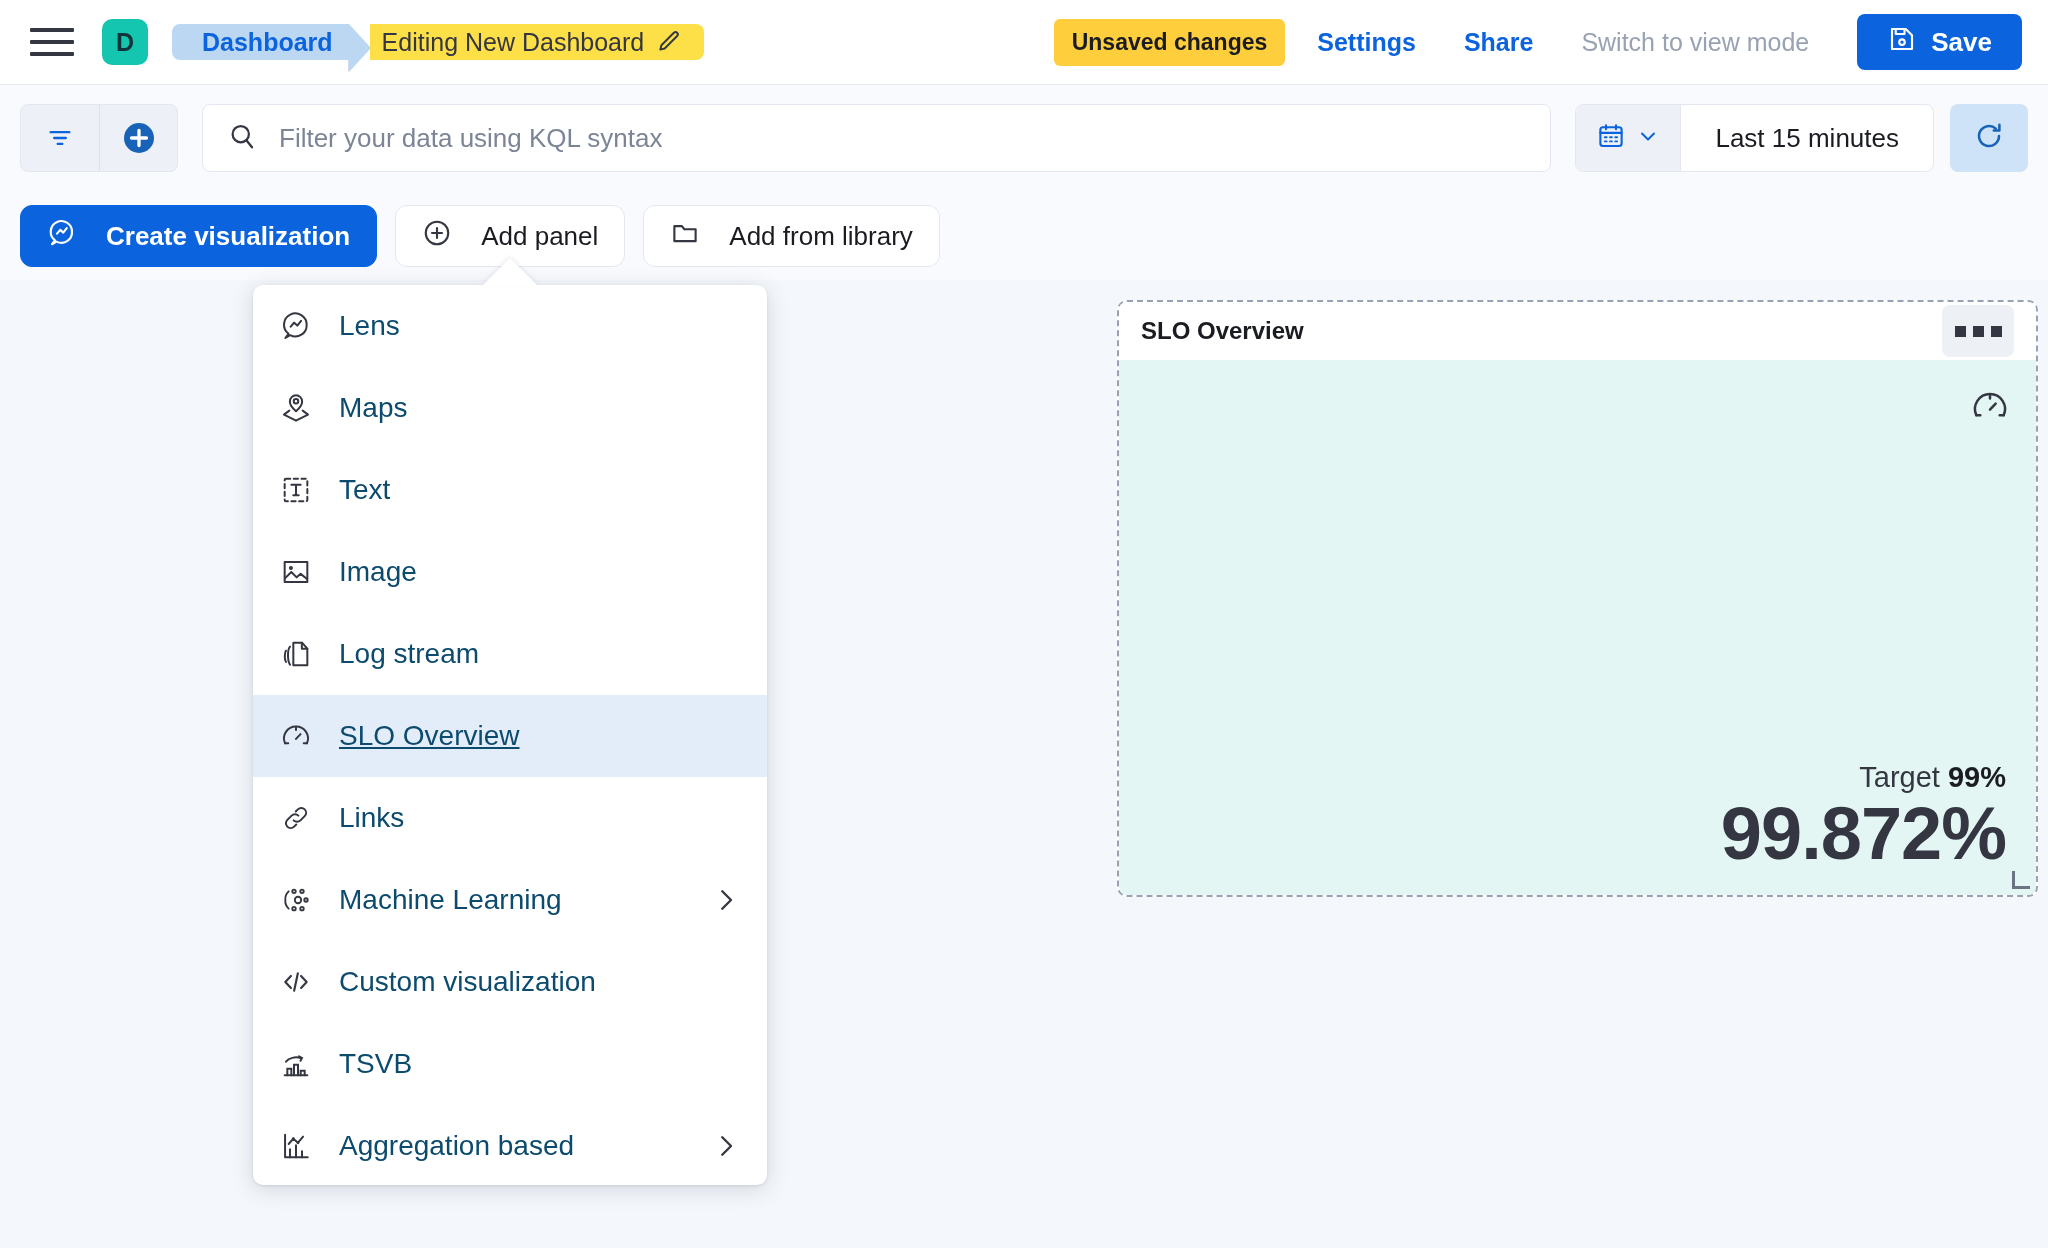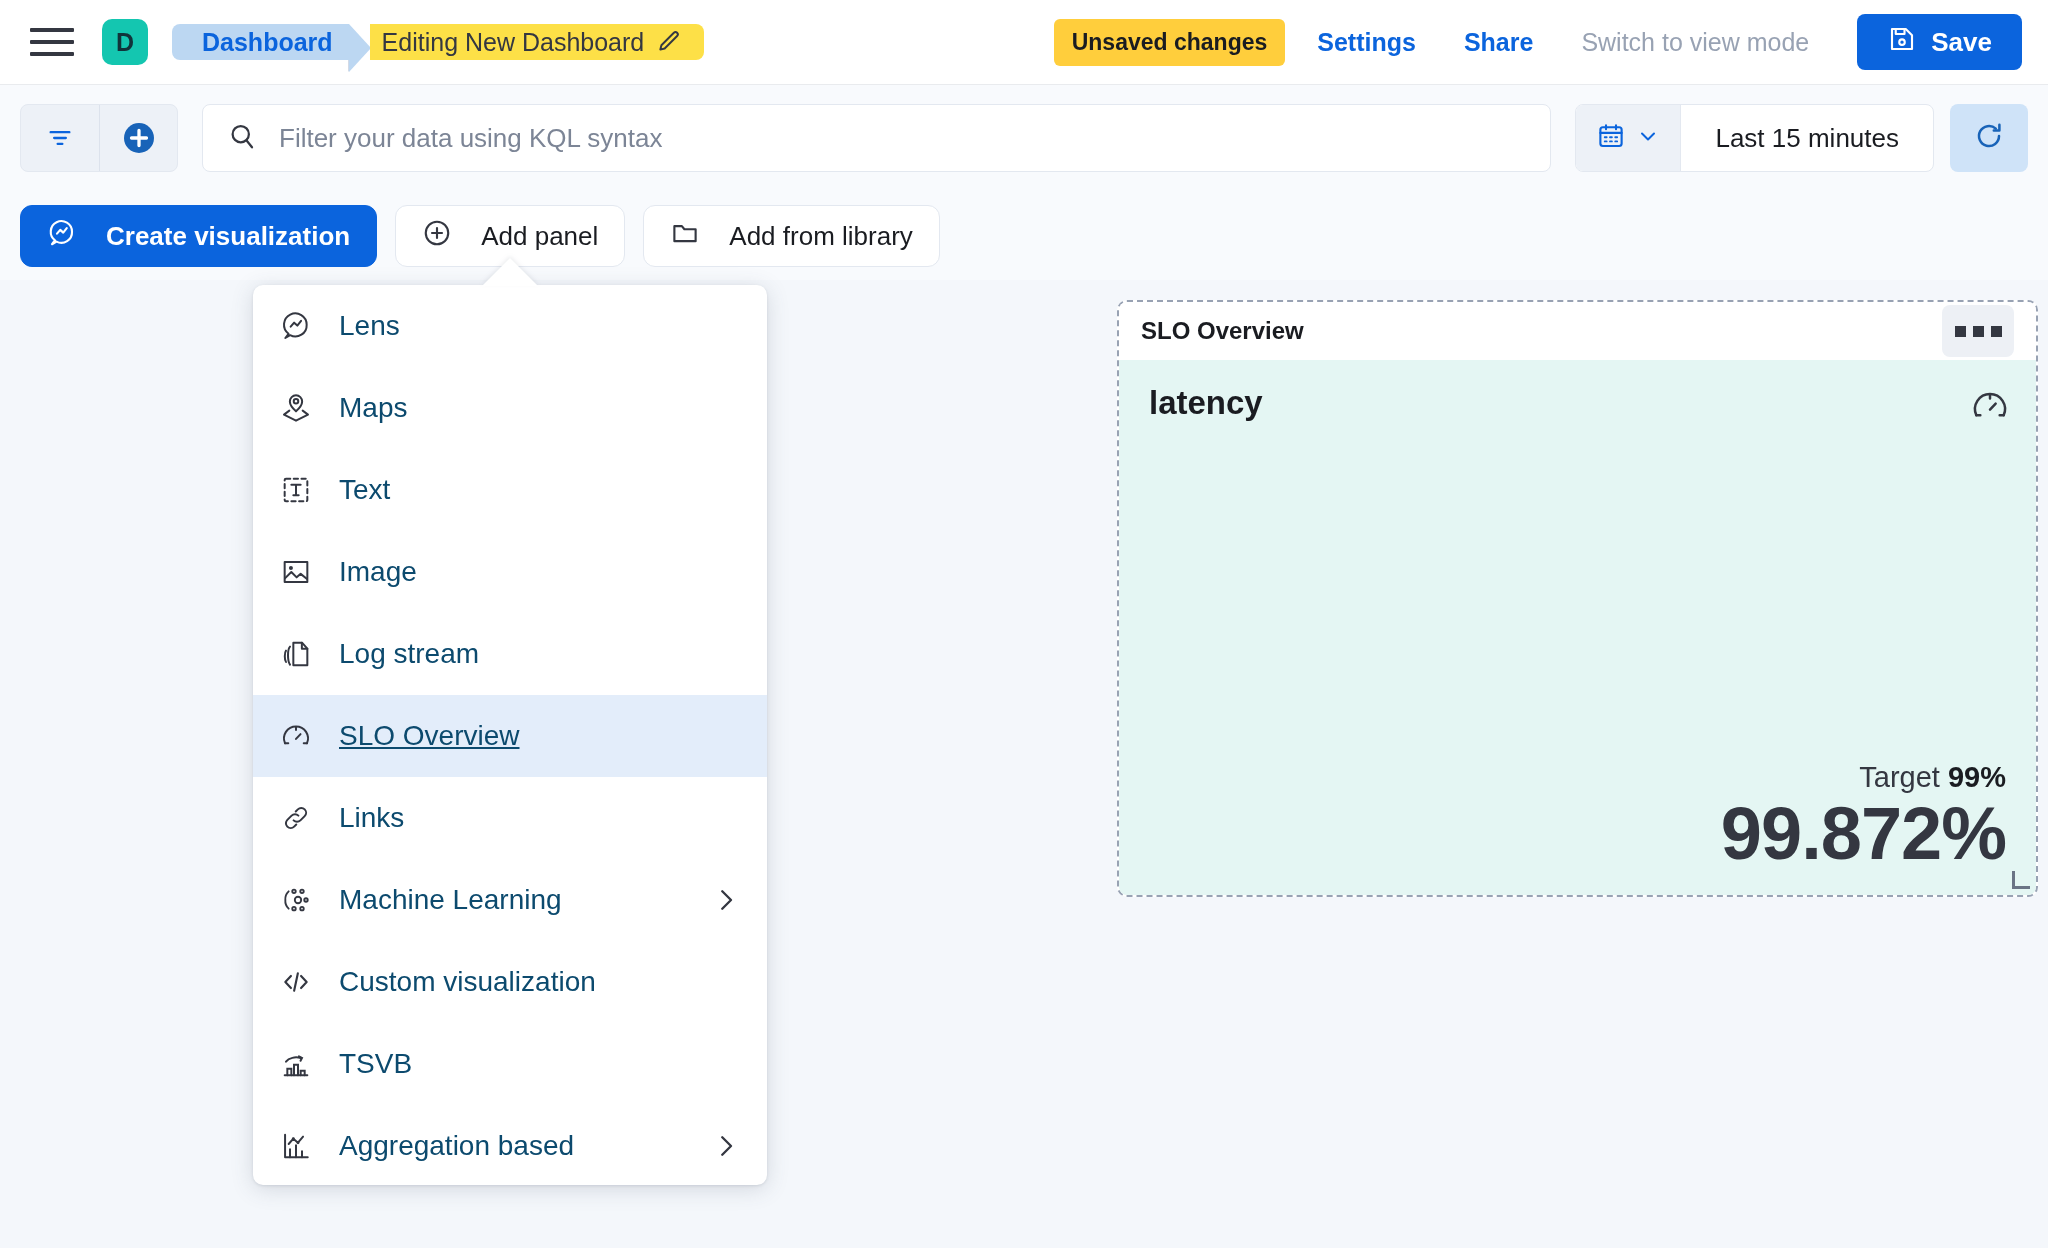--- a/index.html
+++ b/index.html
@@ -503,21 +503,20 @@
 <div class="slo-panel">
   <div class="slo-header">
     <span class="slo-title">SLO Overview</span>
     <div class="slo-ctx-btn">
       <i></i>
         <i></i>
         <i></i>
     </div>
   </div>
   <div class="slo-body">
-    <div class="slo-name">latency</div>
     <span class="slo-gauge">
       <svg width="40" height="40" viewBox="0 0 24 24" fill="none" stroke="#343741" stroke-width="1.5" stroke-linecap="round" stroke-linejoin="round">
         <path d="M3.8 17.5a9 9 0 1 1 16.4 0"></path>
         <path d="M3.8 17.5h2.4M17.8 17.5h2.4M12 5.5v2"></path>
         <path d="M12 14.2l3.4-3.6"></path>
       </svg>
     </span>
     <div class="slo-metrics">
       <div class="slo-target">
         <span>Target</span>

